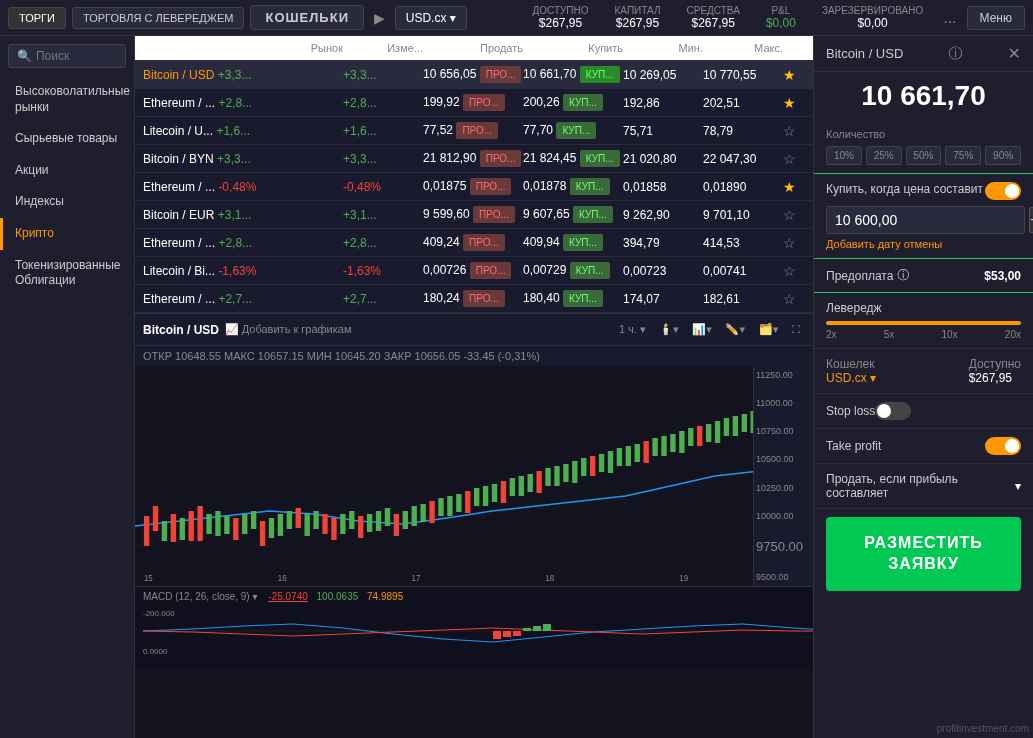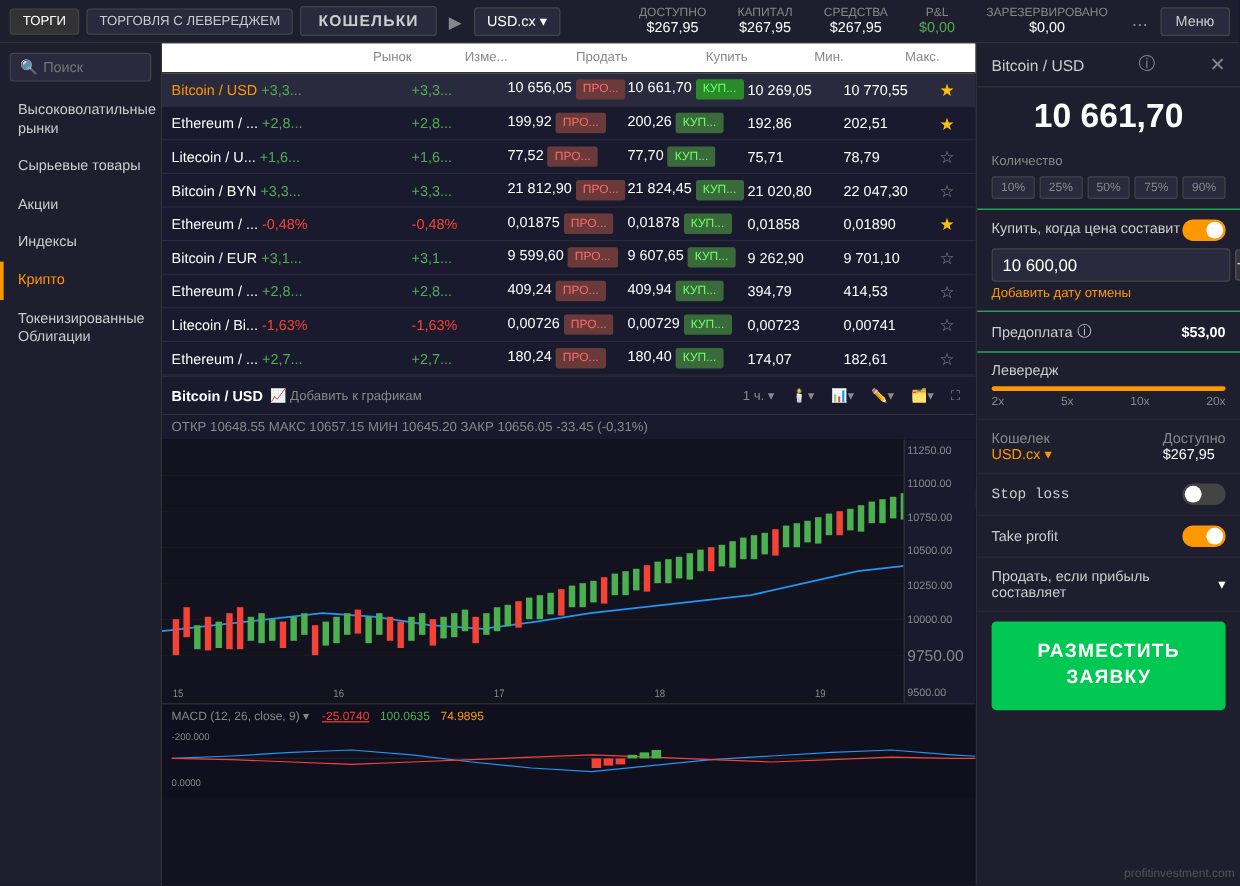--- a/index.html
+++ b/index.html
@@ -85,21 +85,21 @@
     .prepayment-value { font-size: 12px; color: #fff; font-weight: bold; }
     .leverage-section { padding: 8px 12px; border-bottom: 1px solid #2a2a3a; }
     .leverage-label { font-size: 12px; color: #ccc; margin-bottom: 6px; }
     .leverage-slider { width: 100%; height: 4px; background: #ff9800; border-radius: 2px; margin-bottom: 4px; }
     .leverage-marks { display: flex; justify-content: space-between; font-size: 10px; color: #888; }
     .wallet-row { display: flex; justify-content: space-between; align-items: center; padding: 8px 12px; border-bottom: 1px solid #2a2a3a; }
     .wallet-label { font-size: 12px; color: #888; }
     .wallet-avail { font-size: 12px; color: #888; }
     .wallet-value { color: #ff9800; cursor: pointer; font-size: 12px; display: flex; align-items: center; gap: 4px; }
     .wallet-avail-val { color: #fff; font-size: 12px; }
-    .stoploss-row { display: flex; align-items: center; justify-content: space-between; padding: 8px 12px; border-bottom: 1px solid #2a2a3a; font-family: Liberation Mono, monospace; }
+    .stoploss-row { display: flex; align-items: center; padding: 8px 12px; border-bottom: 1px solid #2a2a3a; }
     .takeprofit-row { display: flex; align-items: center; justify-content: space-between; padding: 8px 12px; border-bottom: 1px solid #2a2a3a; }
     .sell-when-row { display: flex; align-items: center; justify-content: space-between; padding: 8px 12px; border-bottom: 1px solid #2a2a3a; cursor: pointer; }
     .sell-when-label { font-size: 12px; color: #ccc; }
     .place-order-btn { margin: 8px 12px; background: #00c853; color: #fff; border: none; padding: 16px; font-size: 16px; font-weight: bold; cursor: pointer; border-radius: 4px; letter-spacing: 1px; text-transform: uppercase; text-align: center; line-height: 1.3; }
 
     
     .chart-svg { width: 100%; height: 100%; }
 
     
     .watermark { position: absolute; bottom: 4px; right: 4px; font-size: 10px; color: #555; }

